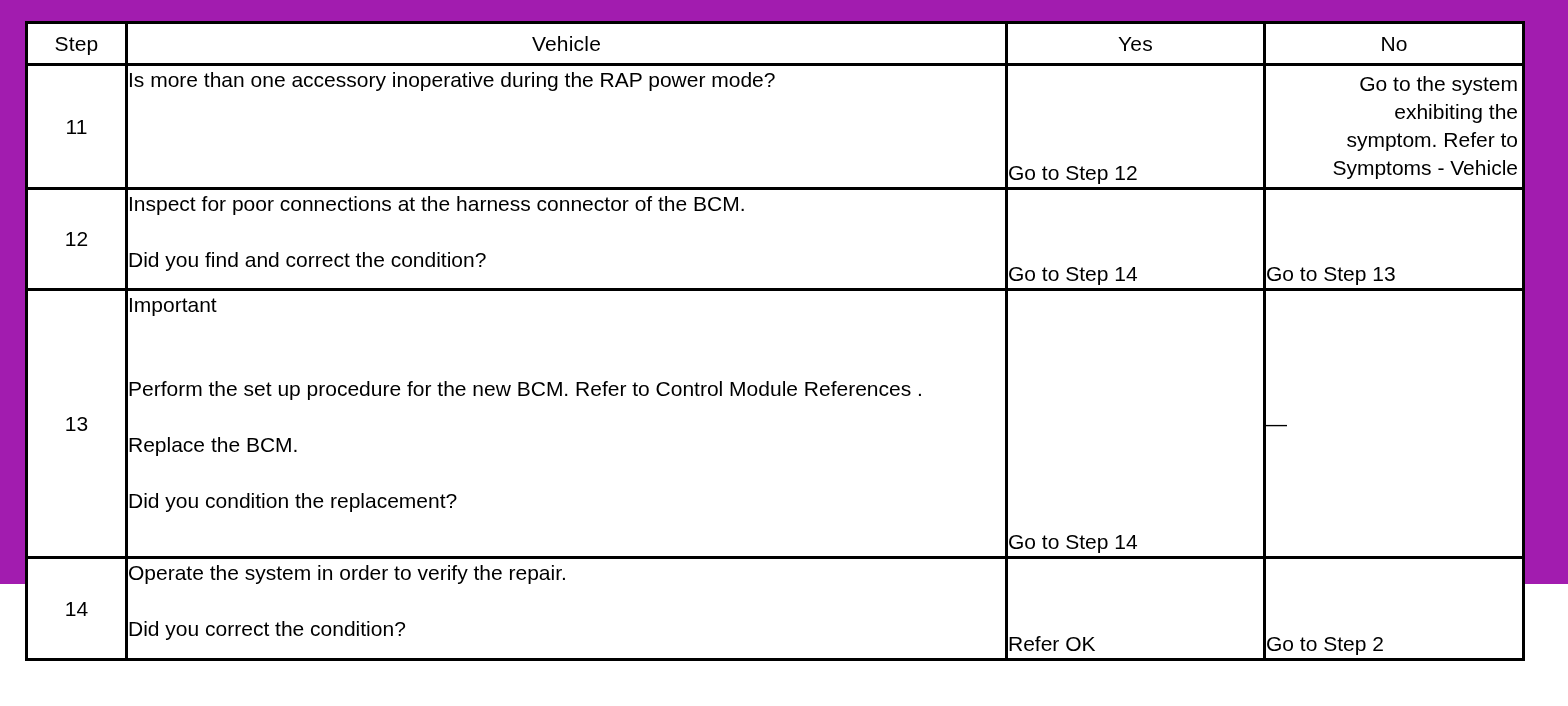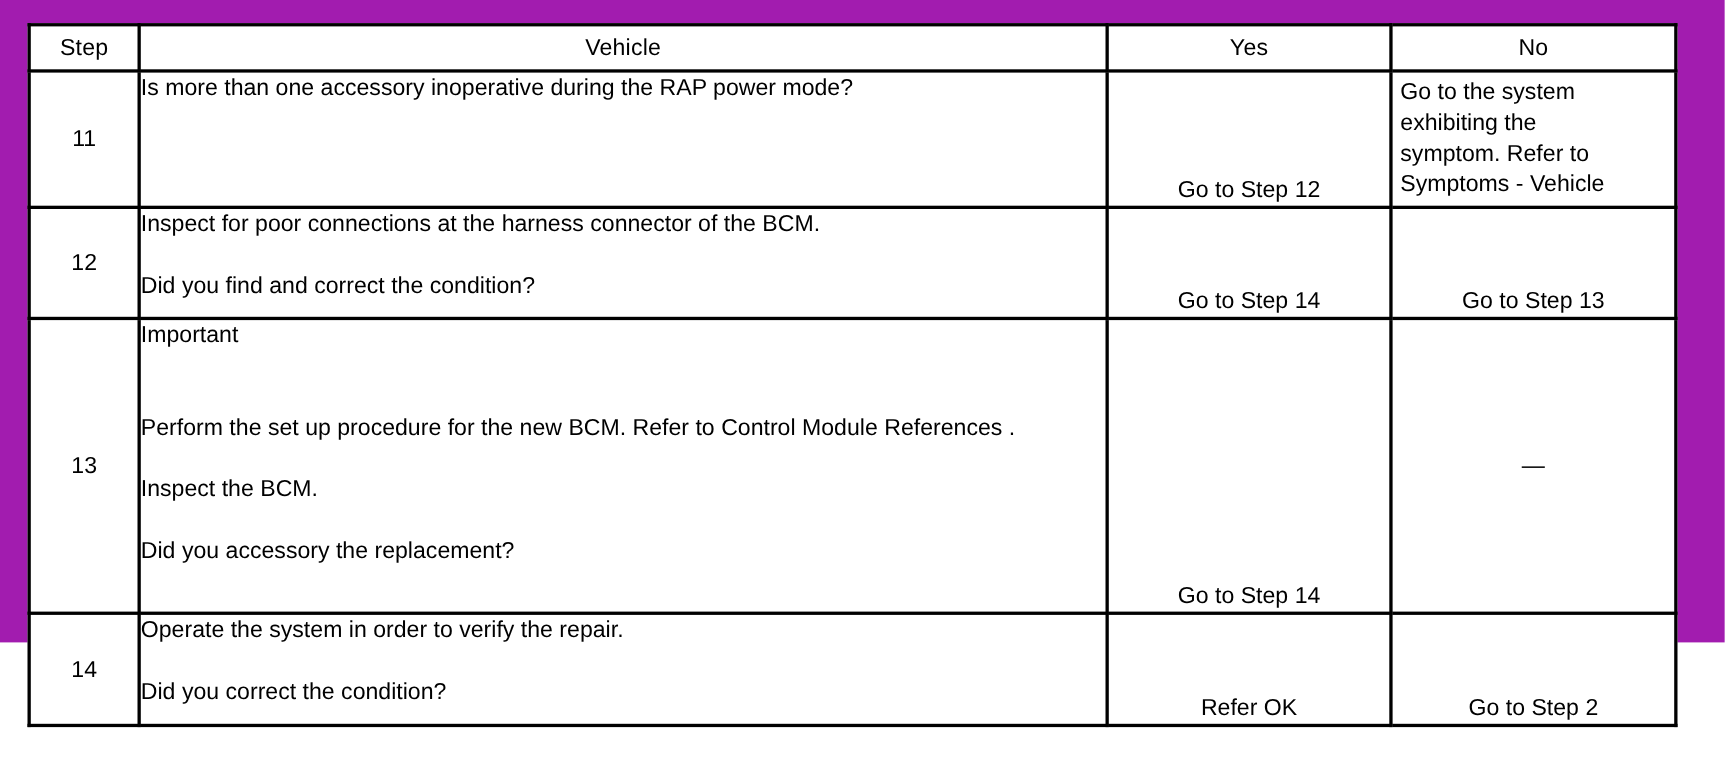--- a/index.html
+++ b/index.html
@@ -76,37 +76,38 @@
     white-space: pre-wrap;
     font-size: 21px;
     line-height: 28px;
     min-height: 28px;
   }
   .action-line.bold { font-weight: normal; }
   .action-line.spacer { min-height: 28px; height: 28px; }
 
   
   .ans-cell {
-    text-align: center;
+    text-align: left;
     font-size: 21px;
     padding: 0 4px 6px 4px;
     vertical-align: bottom;
   }
   .ans-cell.mid {
     vertical-align: middle;
     padding-bottom: 0;
   }
   .ans-cell.toplist {
     vertical-align: top;
     text-align: left;
     padding: 4px 4px 4px 7px;
   }
   .ans-line {
     line-height: 28px;
     white-space: pre-wrap;
+    text-align: right;
   }
 
   
   .r11 { height: 124px; }
   .r12 { height: 101px; }
   .r13 { height: 268px; }
   .r14 { height: 102px; }
 </style>
 </head>
 <body>
@@ -158,23 +159,23 @@
       </tr>
 
       <tr class="r13">
         <td class="step-cell">13</td>
         <td class="action-cell">
           <div class="action-line bold">Important</div>
           <div class="action-line spacer"></div>
           <div class="action-line spacer"></div>
           <div class="action-line bold">Perform the set up procedure for the new BCM. Refer to Control Module References .</div>
           <div class="action-line spacer"></div>
-          <div class="action-line">Inspect the BCM.</div>
+          <div class="action-line">Replace the BCM.</div>
           <div class="action-line spacer"></div>
-          <div class="action-line">Did you accessory the replacement?</div>
+          <div class="action-line">Did you condition the replacement?</div>
         </td>
         <td class="ans-cell">Go to Step 14</td>
         <td class="ans-cell mid">—</td>
       </tr>
 
       <tr class="r14">
         <td class="step-cell">14</td>
         <td class="action-cell">
           <div class="action-line">Operate the system in order to verify the repair.</div>
           <div class="action-line spacer"></div>

